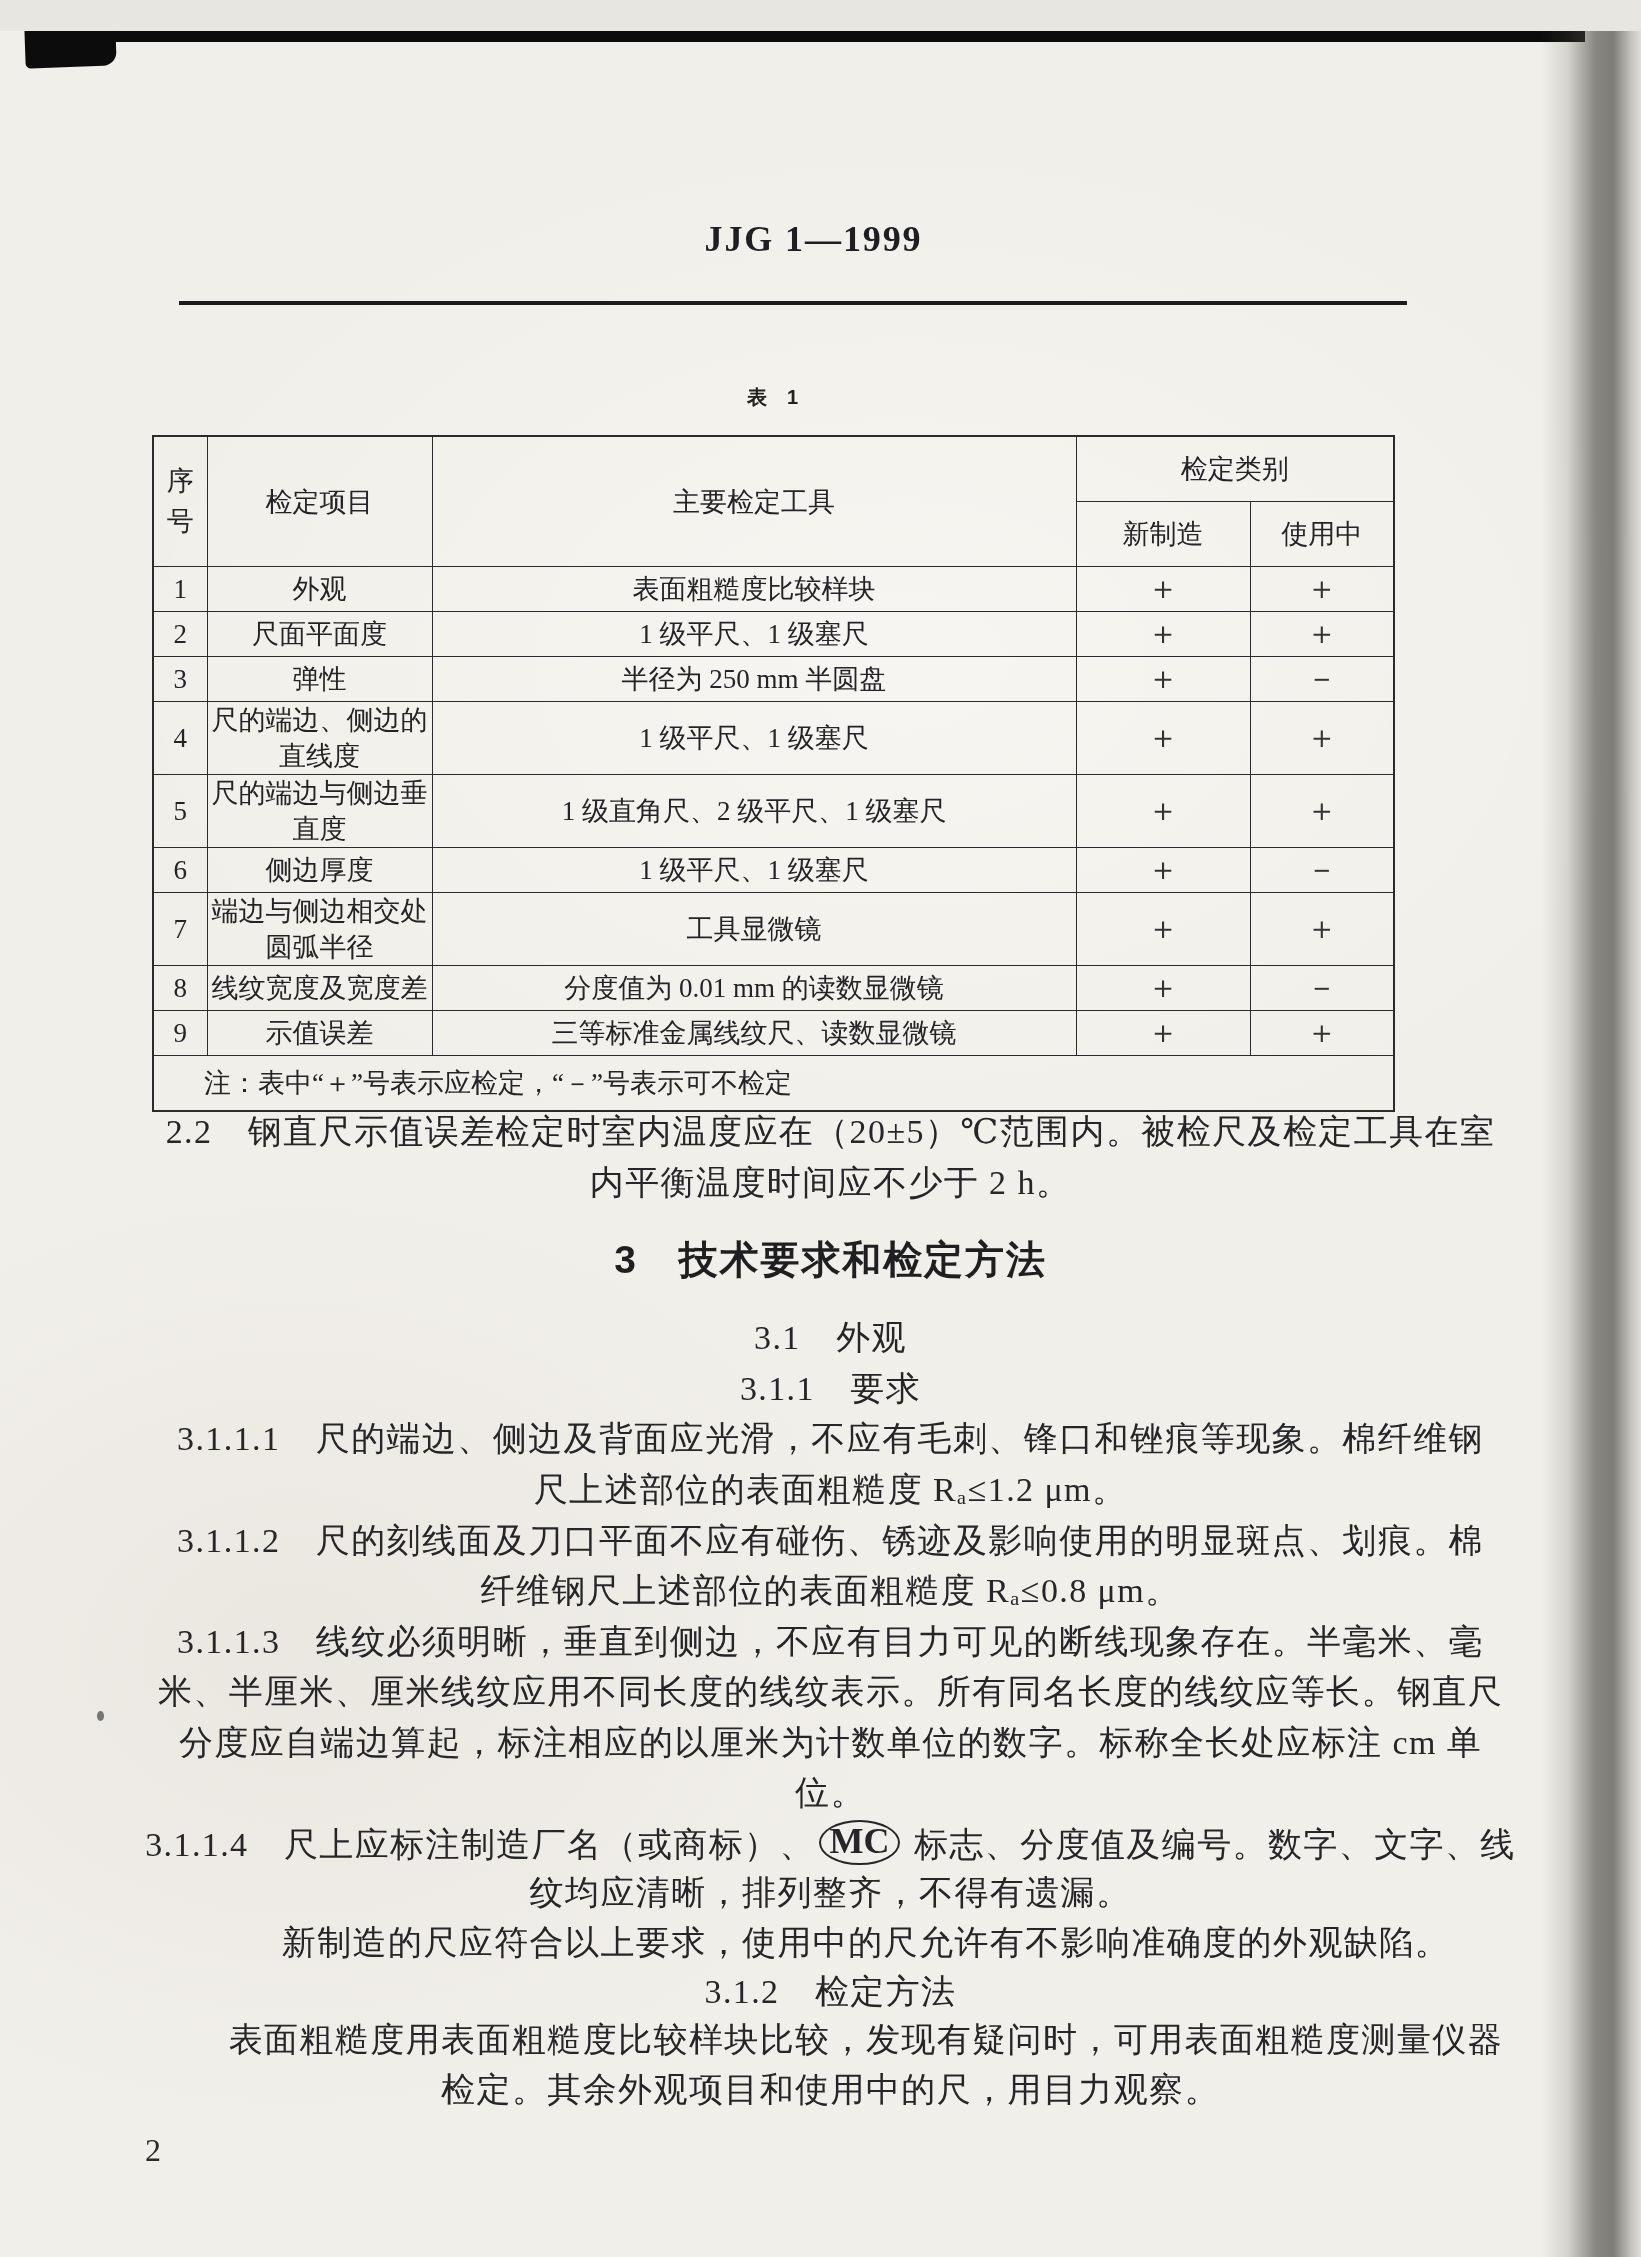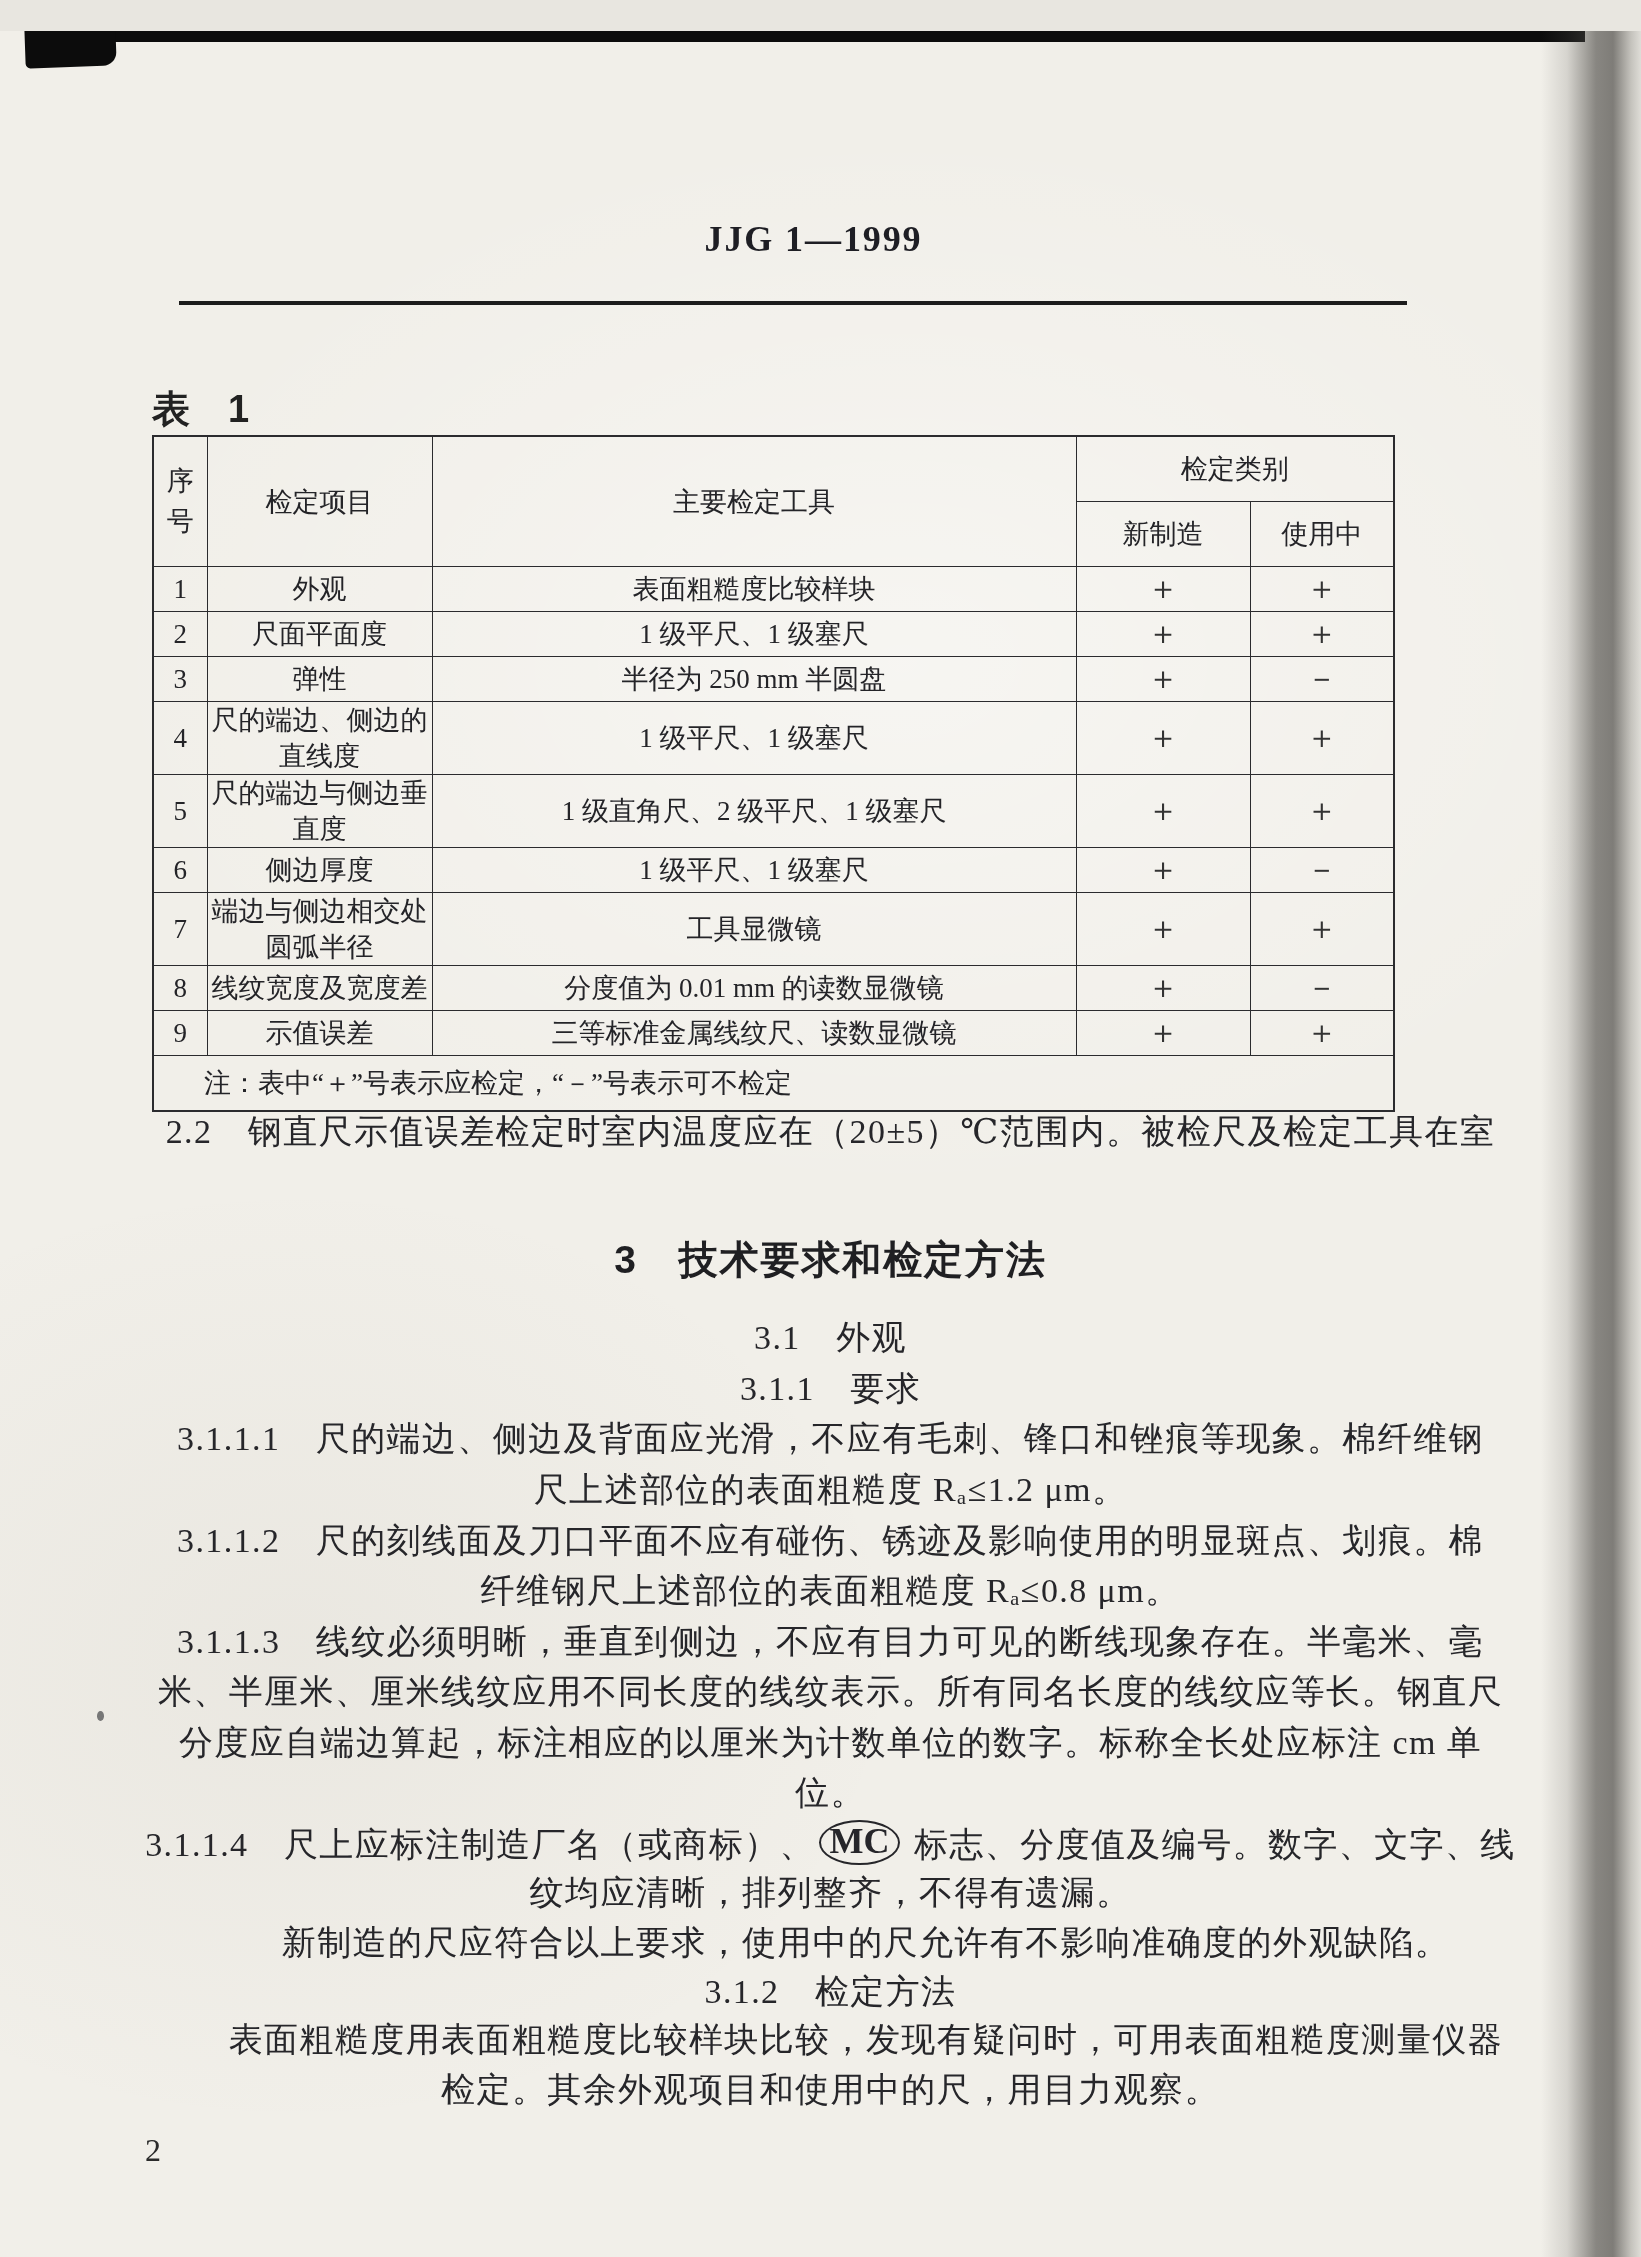--- a/index.html
+++ b/index.html
@@ -31,23 +31,23 @@
   .art-bottom-strip { position:absolute; left:23px; top:2228px; width:1564px; height:27px; background:#0b0b0b; }
   .art-speck        { position:absolute; left:97px; top:1680px; width:6.8px; height:9.7px; background:#777; border-radius:50%; }
 
   
   .doc-header {
     position:absolute; left:193px; top:187px; width:1241px;
     text-align:center; font-size:36px; font-weight:bold; letter-spacing:1.9px; color:#1e1e24;
   }
   .header-rule { position:absolute; left:179px; top:270px; width:1228px; height:3.9px; background:#1c1c1c; }
   .table-caption {
-    position:absolute; left:152px; top:353px; width:1241px; text-align:left;
+    position:absolute; left:152px; top:353px; width:1241px; text-align:center;
     font-family:"Liberation Sans","DejaVu Sans",sans-serif;
-    font-size:38px; font-weight:bold; color:#222;
+    font-size:20px; font-weight:bold; color:#222;
   }
 
   
   table.vtable {
     position:absolute; left:152px; top:404px; width:1241px;
     border-collapse:collapse; table-layout:fixed;
     font-size:27px; color:#242428;
   }
   table.vtable, table.vtable td, table.vtable th {
     border:1.9px solid #2b2b2e;
@@ -188,20 +188,21 @@
         <td class="mark">＋</td>
       </tr>
 
       <tr class="noterow">
         <td colspan="5">注：表中“＋”号表示应检定，“－”号表示可不检定</td>
       </tr>
     </tbody>
   </table>
 
   <div class="line" style="top:1081px">2.2　钢直尺示值误差检定时室内温度应在（20±5）℃范围内。被检尺及检定工具在室</div>
+  <div class="line" style="top:1132px">内平衡温度时间应不少于 2 h。</div>
 
   <div class="line h-bold" style="top:1207px">3　技术要求和检定方法</div>
 
   <div class="line" style="top:1287px">3.1　外观</div>
   <div class="line" style="top:1338px">3.1.1　要求</div>
 
   <div class="line" style="top:1388px">3.1.1.1　尺的端边、侧边及背面应光滑，不应有毛刺、锋口和锉痕等现象。棉纤维钢</div>
   <div class="line" style="top:1439px">尺上述部位的表面粗糙度 Rₐ≤1.2 μm。</div>
 
   <div class="line" style="top:1490px">3.1.1.2　尺的刻线面及刀口平面不应有碰伤、锈迹及影响使用的明显斑点、划痕。棉</div>

